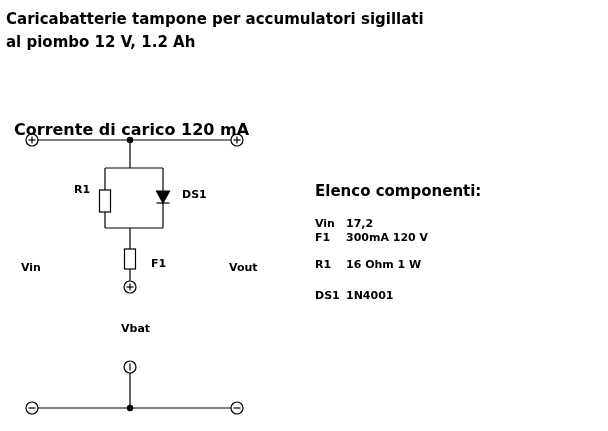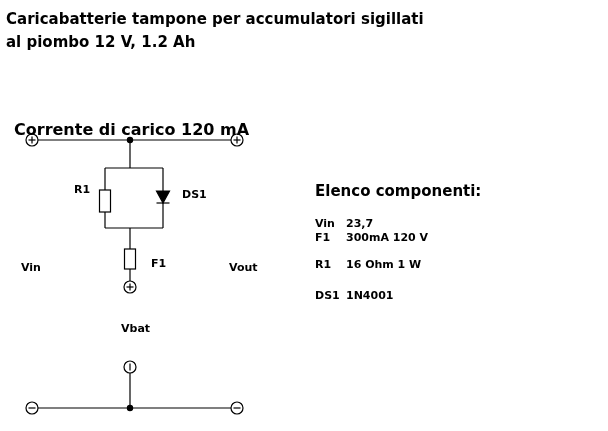--- a/index.html
+++ b/index.html
@@ -128,21 +128,21 @@
     <text x="151" y="267">F1</text>
     <text x="21" y="271">Vin</text>
     <text x="229" y="271">Vout</text>
     <text x="121" y="332">Vbat</text>
   </svg>
 
   <div class="components-heading">Elenco componenti:</div>
 
   <div class="comp-row row-0">
     <span class="comp-name">Vin</span>
-    <span class="comp-value">23,7</span>
+    <span class="comp-value">17,2</span>
   </div>
   <div class="comp-row row-1">
     <span class="comp-name">F1</span>
     <span class="comp-value">300mA 120 V</span>
   </div>
   <div class="comp-row row-2">
     <span class="comp-name">R1</span>
     <span class="comp-value">16 Ohm 1 W</span>
   </div>
   <div class="comp-row row-3">

